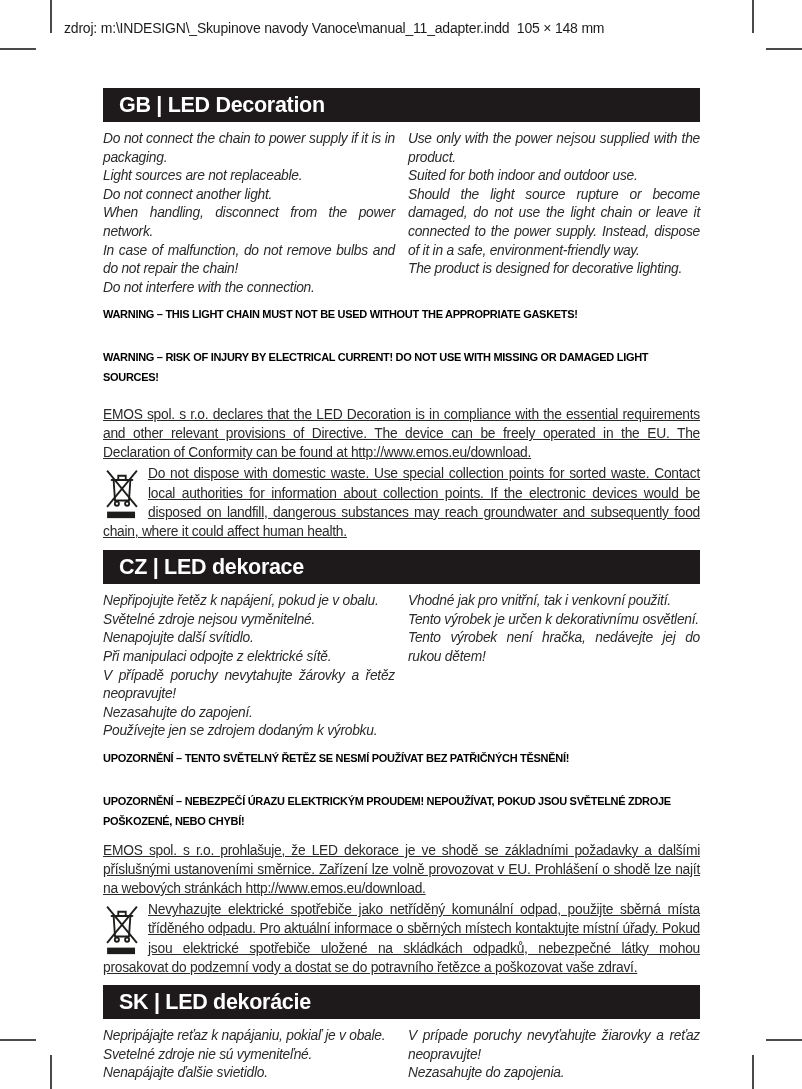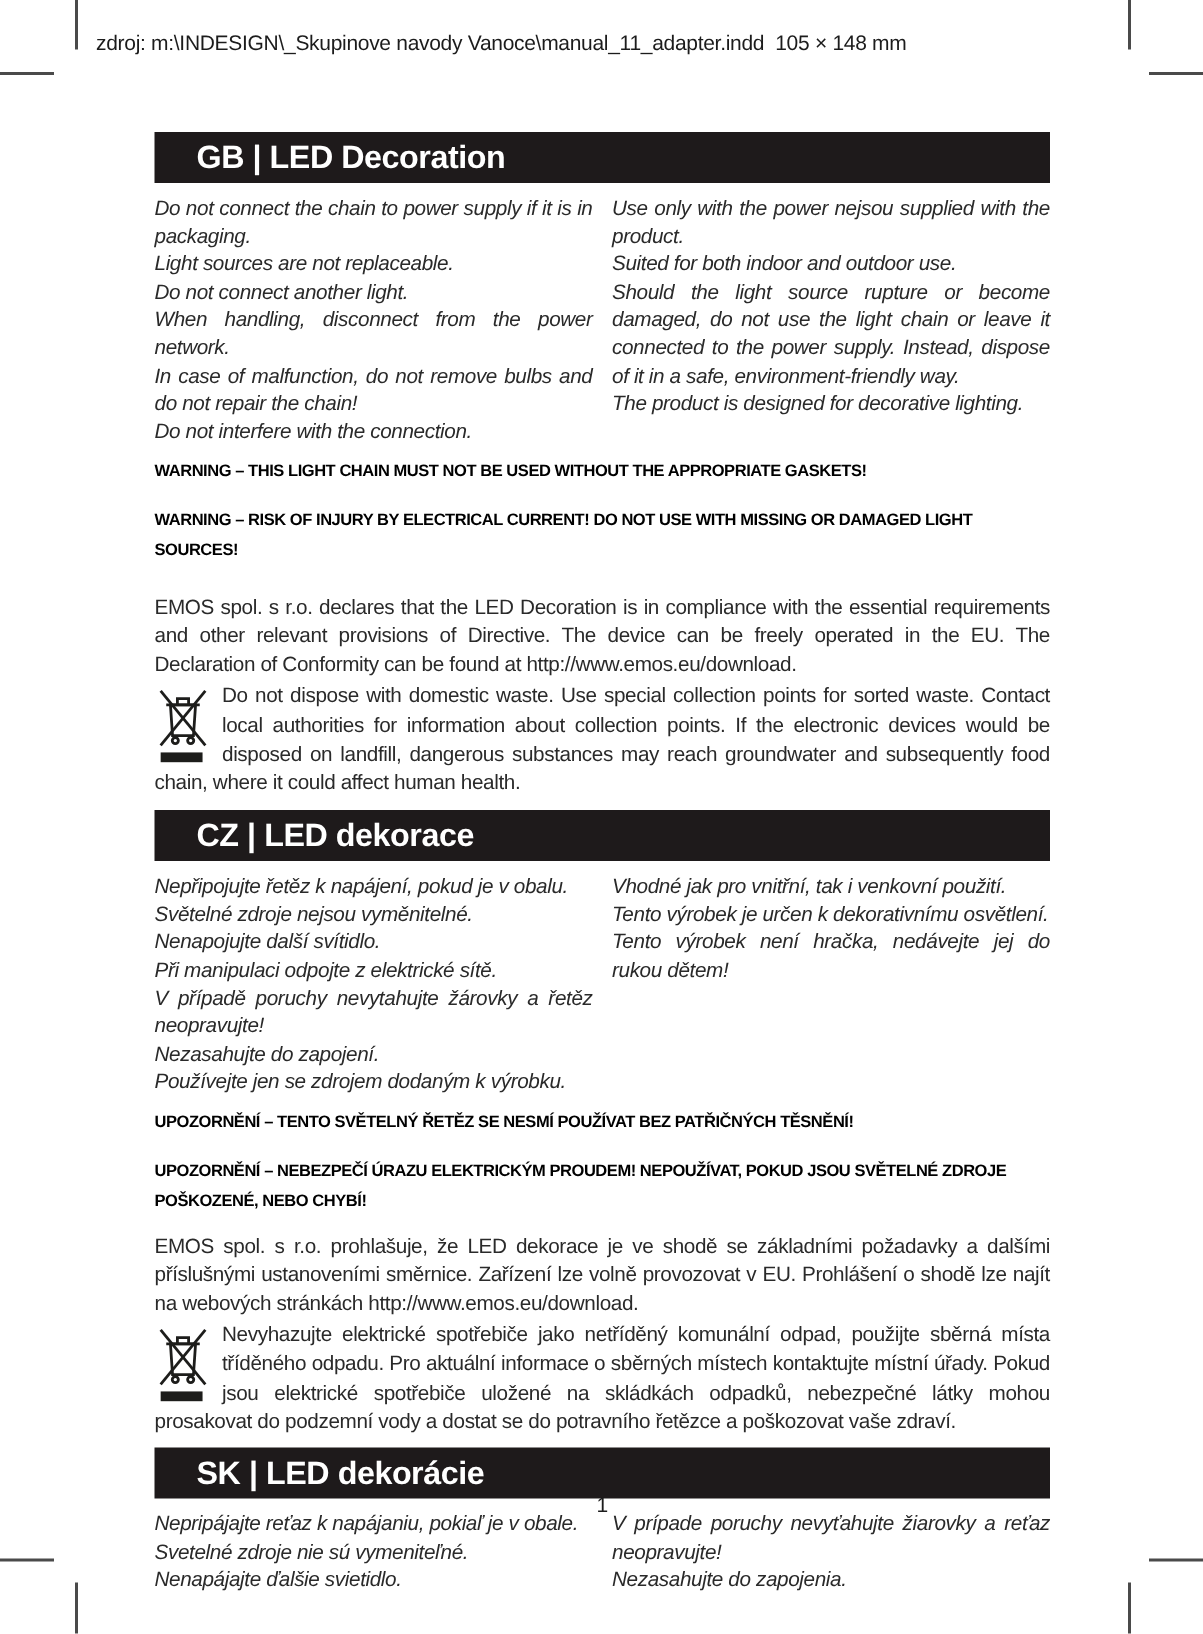--- a/index.html
+++ b/index.html
@@ -15,38 +15,38 @@
 
   .source-line{
     position:absolute;left:64px;top:20px;font-size:14px;color:#1c1c1c;
     letter-spacing:-0.2px;white-space:pre;
   }
 
   .content{position:absolute;left:103px;top:88px;width:597px;}
 
   .section-bar{
     background:#1e1a1b;color:#ffffff;height:34px;line-height:34px;
-    font-size:21.5px;font-weight:bold;padding-left:28px;letter-spacing:-0.3px;
+    font-size:21.5px;font-weight:bold;padding-left:16px;letter-spacing:-0.3px;
     box-sizing:border-box;
   }
 
   .cols{display:flex;gap:13px;margin-top:8px;}
   .col{width:292px;text-align:justify;font-size:13.8px;line-height:18.6px;letter-spacing:-0.25px;font-style:italic;}
   .col p{margin:0;}
 
   .warnings{margin-top:7px;}
   .warnings p{
     margin:0;font-weight:bold;font-size:11px;line-height:20.5px;
     letter-spacing:-0.3px;color:#000000;
   }
-  .warnings p + p{margin-top:12px;}
+  .warnings p + p{margin-top:22px;}
 
   .para{
     font-size:13.8px;line-height:19.2px;text-align:justify;
-    letter-spacing:-0.25px;margin:0;
+    letter-spacing:-0.25px;margin:0;text-decoration:underline;
   }
   .declaration{margin-top:17px;}
   .weee{margin-top:2px;}
   .weee-icon{float:left;width:38px;height:54px;margin:2px 7px 0 0;}
 
   .cz-section{margin-top:9px;}
   .sk-section{margin-top:8px;}
   .cz-section .declaration{margin-top:9px;}
 
   .page-number{

